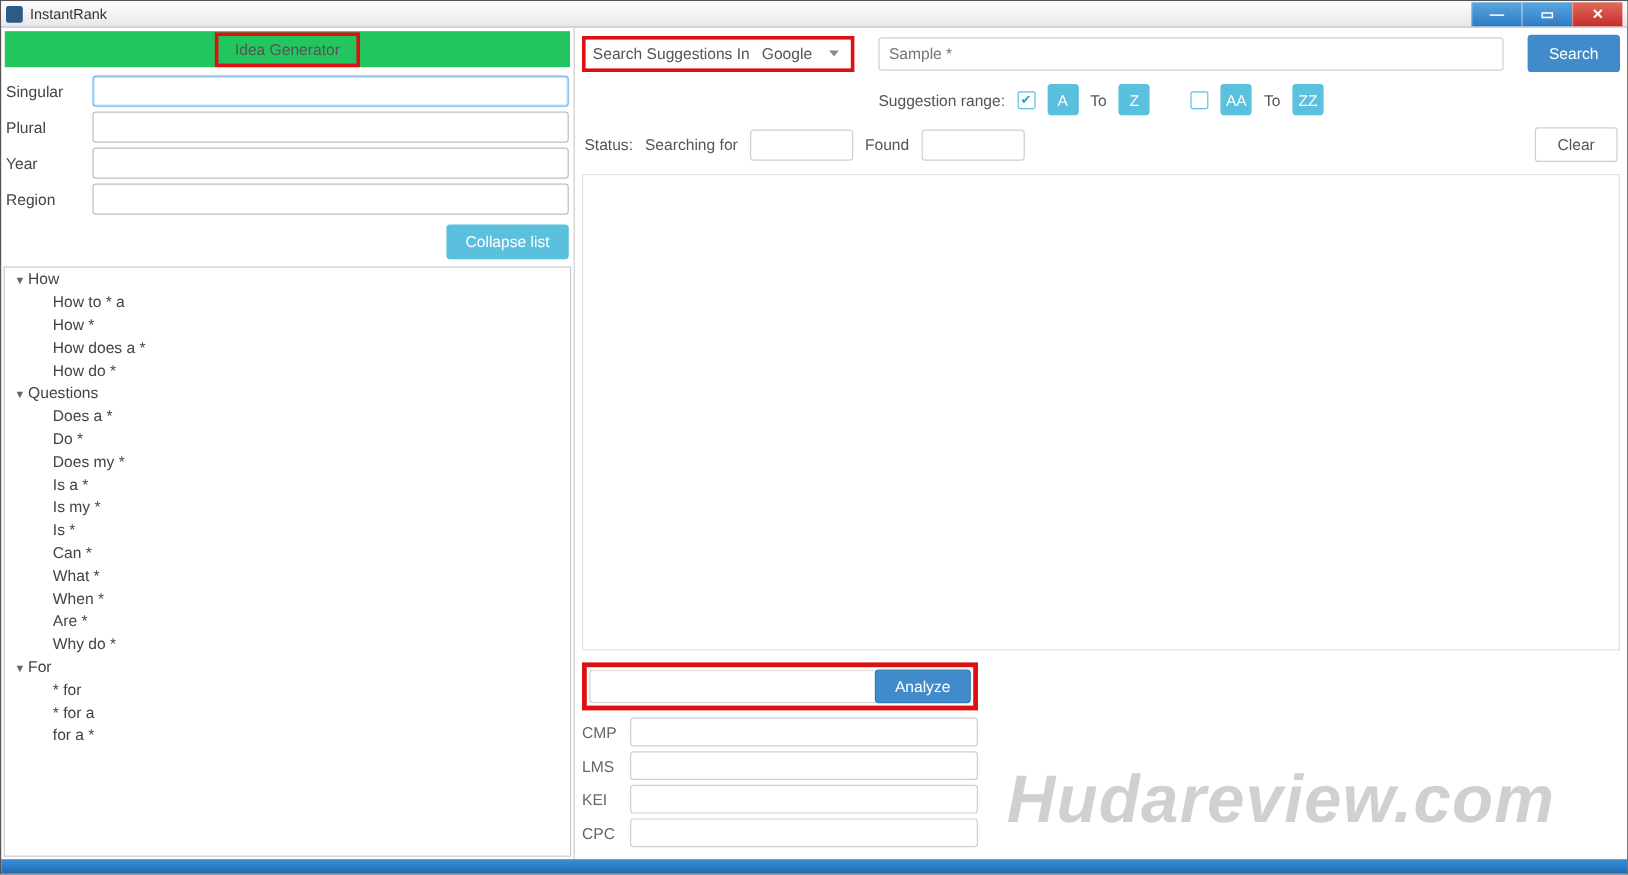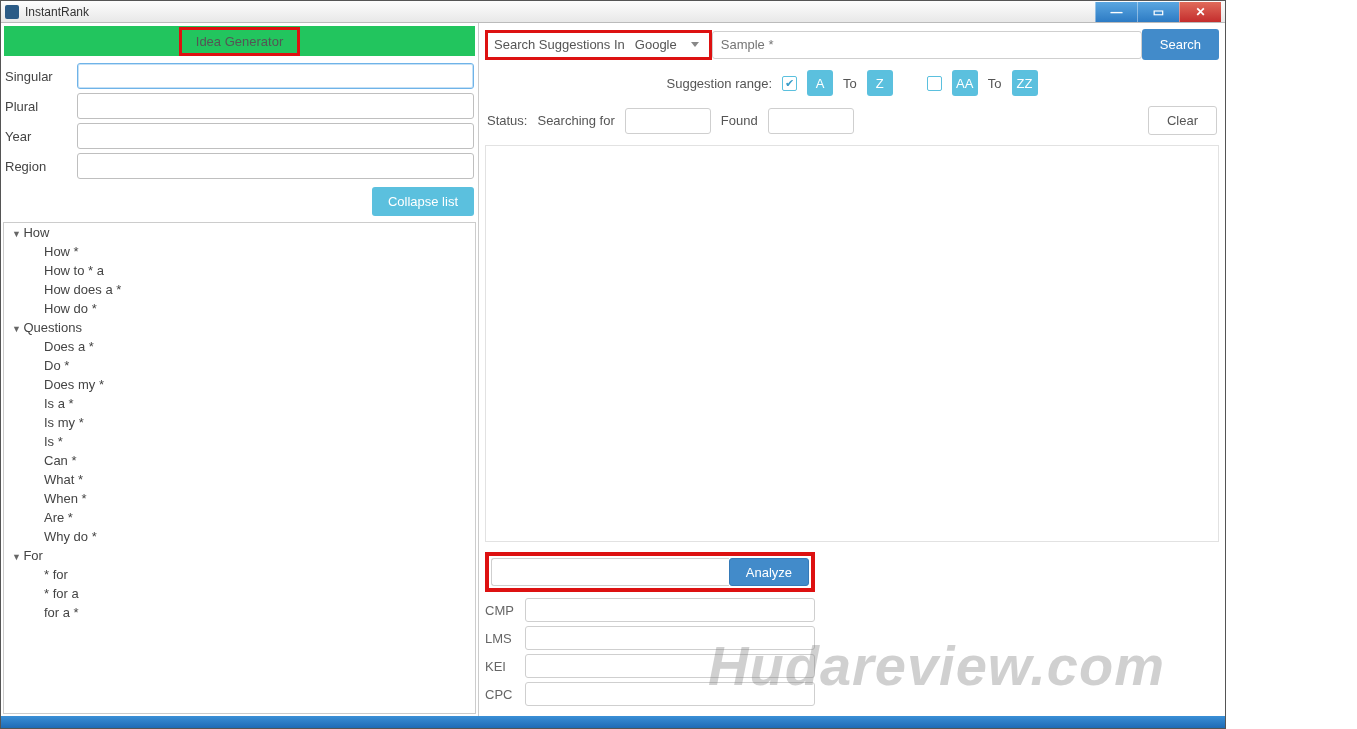--- a/index.html
+++ b/index.html
@@ -1,17 +1,17 @@
 <!DOCTYPE html>
 <html><head>
 <meta charset="utf-8">
 <style>
 * { box-sizing: border-box; margin: 0; padding: 0; font-family: "Segoe UI", Tahoma, sans-serif; font-size: 13px; }
 body { background: #fff; overflow: hidden; }
-.window { width: 1226px; height: 729px; display: flex; flex-direction: column; border: 1px solid #555; background: #fff; }
+.window { width: 1357px; height: 729px; display: flex; flex-direction: column; border: 1px solid #555; background: #fff; }
 .titlebar { height: 22px; background: linear-gradient(#fdfdfd,#e8e8e8); display: flex; align-items: center; padding: 0 4px; border-bottom: 1px solid #bbb; }
 .titlebar .appicon { width: 14px; height: 14px; background: #2b5b86; border-radius: 2px; margin-right: 6px; }
 .titlebar .title { flex: 1; color: #333; font-size: 12px; }
 .titlebar .winbtns { display: flex; }
 .winbtn { width: 42px; height: 20px; display: flex; align-items: center; justify-content: center; color: #fff; font-weight: bold; font-size: 12px; background: linear-gradient(#5aa6e0,#2d7bc4); border-left: 1px solid rgba(255,255,255,0.4); }
 .winbtn.close { background: linear-gradient(#e06b5a,#c42d2d); }
 .content-row { display: flex; flex: 1; min-height: 0; }
 .left-pane { width: 478px; display: flex; flex-direction: column; border-right: 1px solid #ccc; }
 .tab-header { height: 30px; background: #22c55e; display: flex; align-items: center; justify-content: center; margin: 3px; }
 .tab-header-inner { padding: 4px 14px; color: #555; border: 3px solid #d11; }
@@ -22,21 +22,21 @@
 .form-row input.focused { border: 1px solid #6fb3e8; box-shadow: 0 0 0 1px rgba(111,179,232,0.4) inset; }
 .collapse-row { display: flex; justify-content: flex-end; padding: 4px; }
 .btn-blue { background: #5bc0de; color: #fff; border: none; border-radius: 3px; padding: 7px 16px; cursor: pointer; }
 .tree { flex: 1; overflow-y: auto; border: 1px solid #ccc; margin: 2px; background: #fff; }
 .tree ul { list-style: none; }
 .tree li { padding: 2px 0 2px 20px; color: #444; cursor: default; }
 .tree li.group { font-weight: normal; padding-left: 8px; }
 .tree li.group::before { content: "▼ "; font-size: 9px; color: #666; }
 .tree li.item { padding-left: 40px; }
 .right-pane { flex: 1; display: flex; flex-direction: column; min-width: 0; }
-.search-header { display: flex; align-items: center; gap: 0; padding: 6px; }
+.search-header { display: flex; align-items: center; gap: 20px; padding: 6px; }
 .search-engine-box { display: flex; align-items: center; border: 3px solid #d11; padding: 2px 6px; height: 30px; }
 .search-engine-box label { color: #555; margin-right: 6px; }
 .engine-select { display: flex; align-items: center; color: #555; padding: 0 4px; cursor: pointer; }
 .caret-down { margin-left: 14px; width: 0; height: 0; border-left: 4px solid transparent; border-right: 4px solid transparent; border-top: 5px solid #888; }
 .sample-input { flex: 1; height: 28px; border: 1px solid #cfcfcf; border-radius: 3px; padding: 0 8px; color: #666; }
 .search-btn { background: #428bca; color: #fff; border: none; border-radius: 3px; padding: 8px 18px; cursor: pointer; }
 .range-row { display: flex; align-items: center; gap: 10px; padding: 4px 8px; color: #555; justify-content: center; }
 .chip { background: #5bc0de; color: #fff; width: 26px; height: 26px; display: flex; align-items: center; justify-content: center; border-radius: 3px; }
 .chk { width: 15px; height: 15px; border: 1px solid #5bc0de; border-radius: 2px; display: inline-flex; align-items: center; justify-content: center; color: #3a9cc8; font-size: 11px; }
 .status-row { display: flex; align-items: center; gap: 10px; padding: 6px 8px; color: #555; }
@@ -95,22 +95,22 @@
           <label>Region</label>
           <input style="">
         </div>
       </div>
       <div class="collapse-row">
         <button class="btn-blue">Collapse list</button>
       </div>
       <div class="tree">
         <ul id="tree-root">
             <li class="group">How</li>
+            <li class="item">How to * a</li>
             <li class="item">How *</li>
-            <li class="item">How to * a</li>
             <li class="item">How does a  *</li>
             <li class="item">How do  *</li>
             <li class="group">Questions</li>
             <li class="item">Does a  *</li>
             <li class="item">Do  *</li>
             <li class="item">Does my  *</li>
             <li class="item">Is a  *</li>
             <li class="item">Is my  *</li>
             <li class="item">Is *</li>
             <li class="item">Can *</li>

